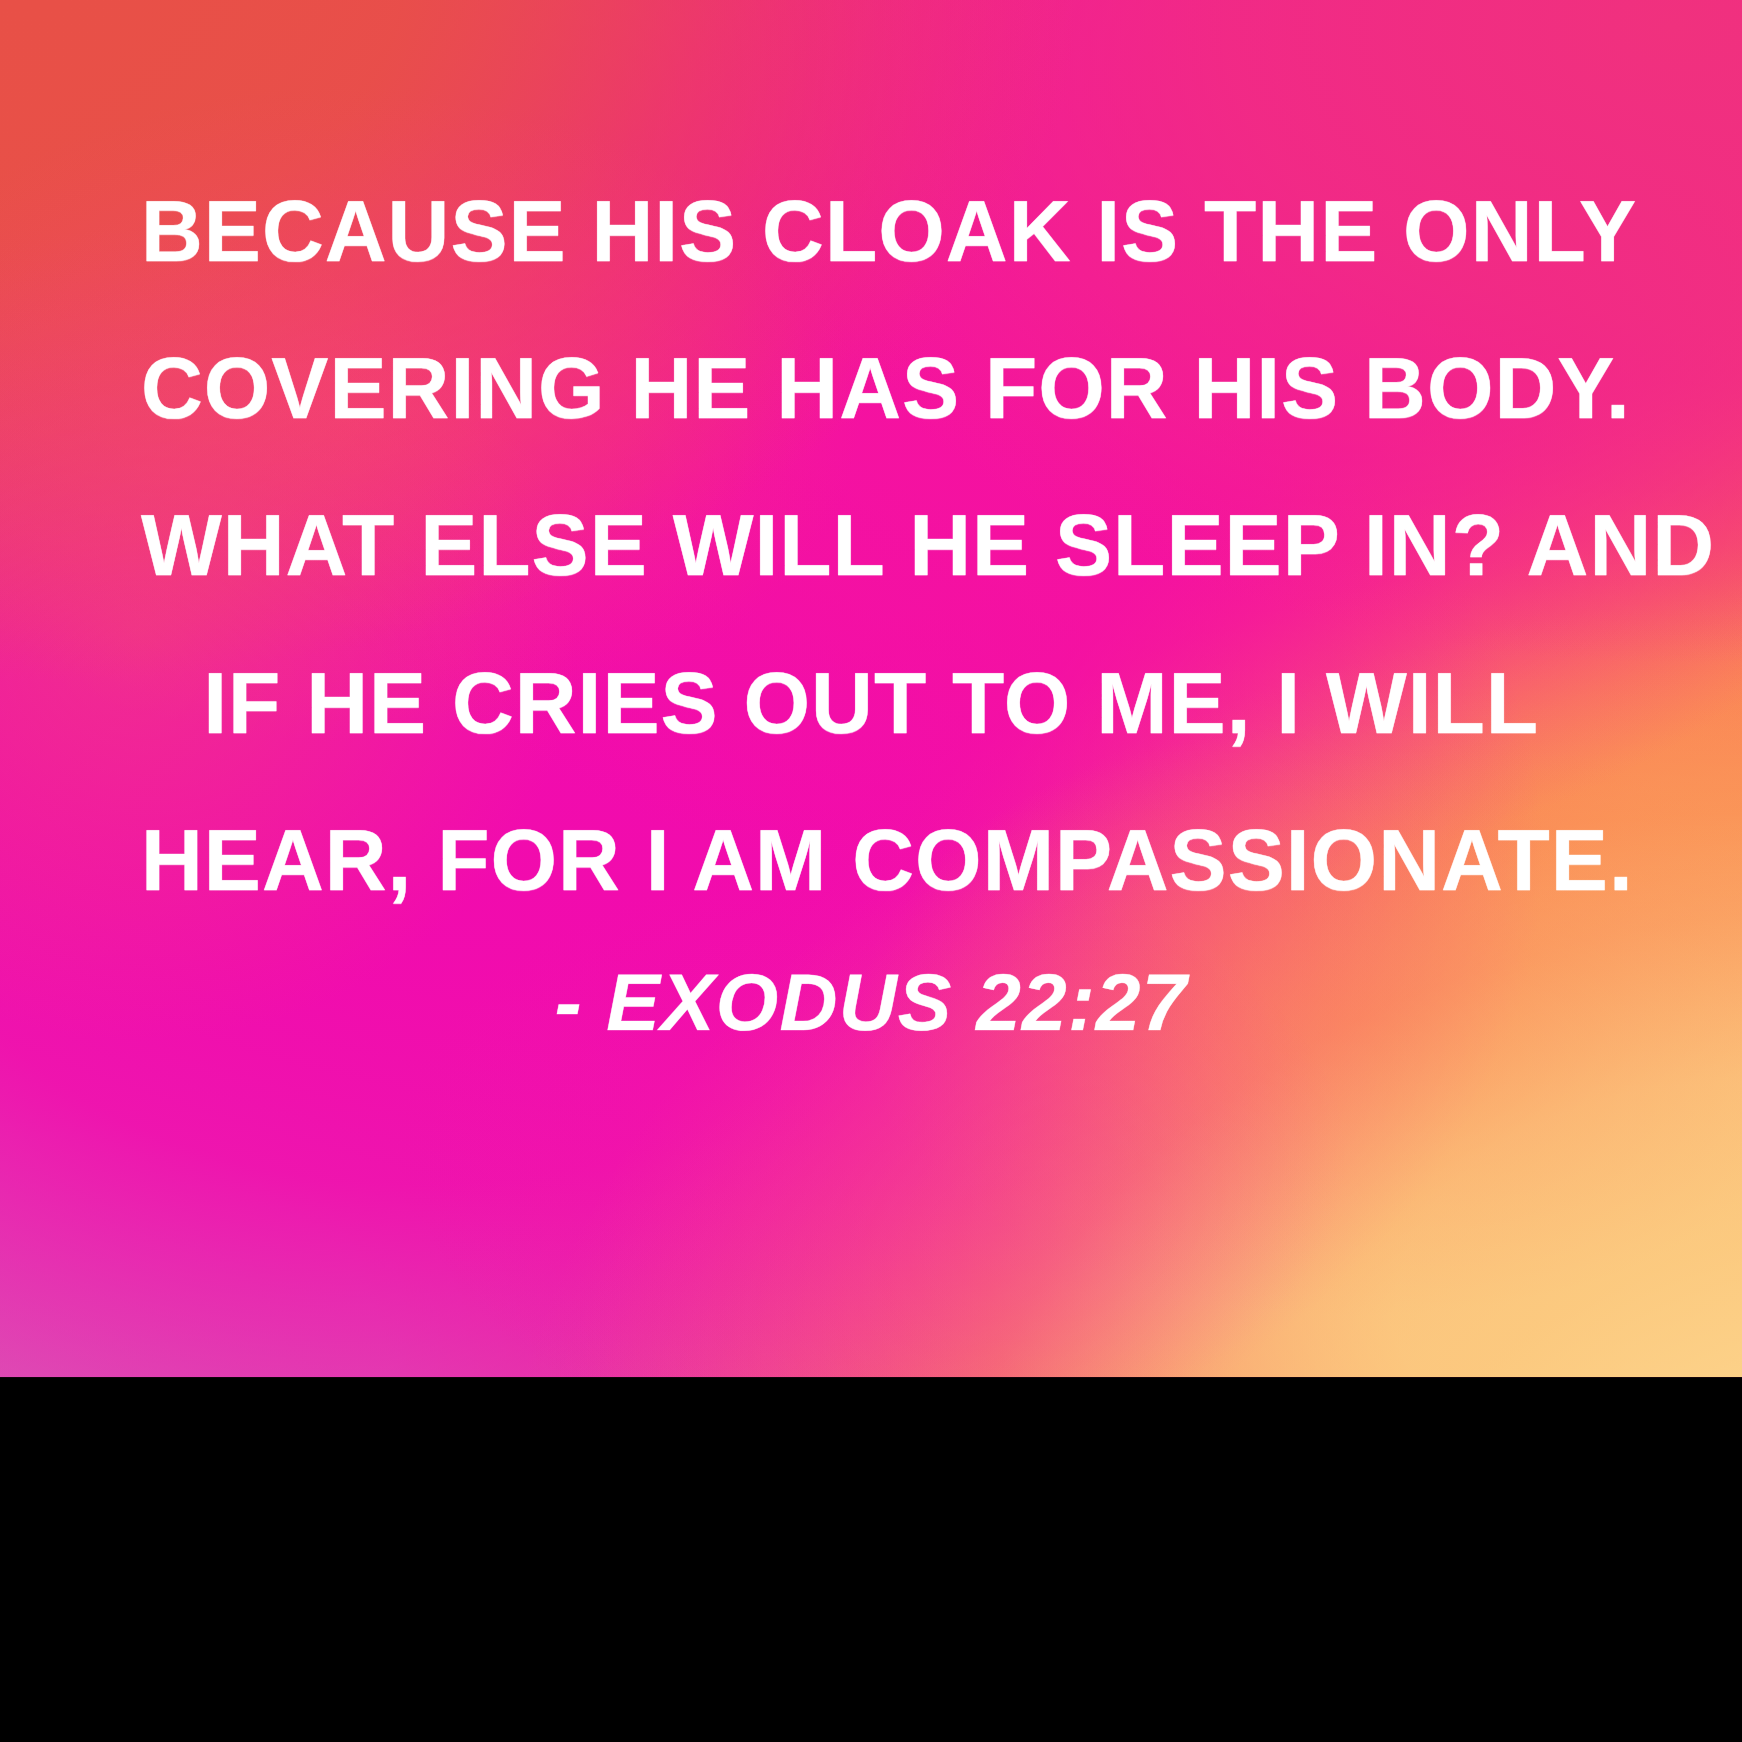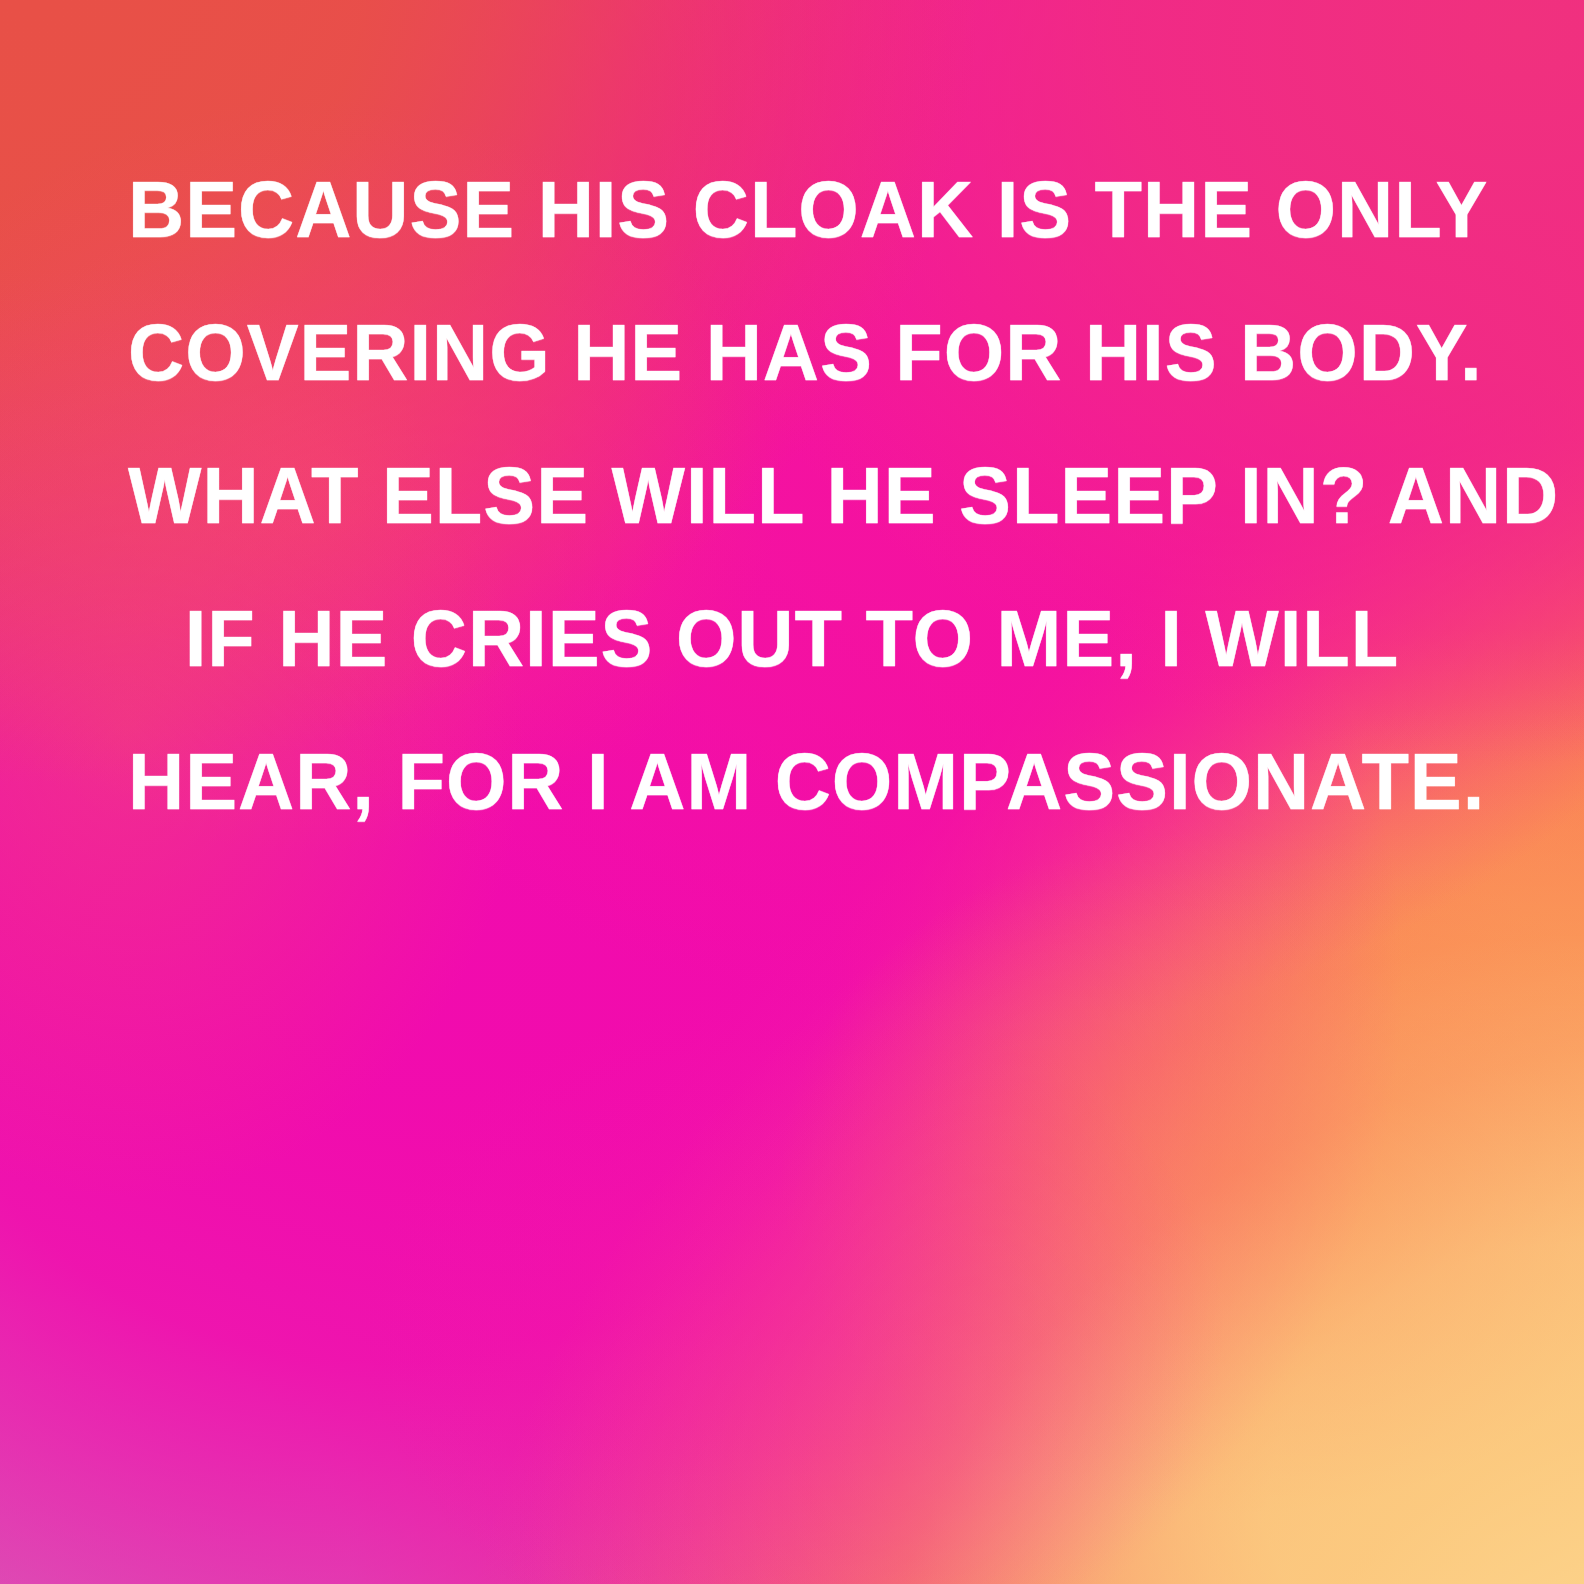--- a/index.html
+++ b/index.html
@@ -4,21 +4,21 @@
 <title>Verse Graphic</title>
 <style>
   html, body {
     margin: 0;
     padding: 0;
     background: #000;
   }
   #stage {
     position: relative;
     width: 1584px;
-    height: 1584px;
+    height: 1252px;
     overflow: hidden;
     font-family: "Liberation Sans", sans-serif;
     background-color: #F0119F;
   }
 
   
   .mesh {
     position: absolute;
     inset: 0;
     pointer-events: none;
@@ -108,14 +108,15 @@
   <div class="mesh m-warm"></div>
 
   <div class="verse-block">
     <span class="verse-line">Because his cloak is the only</span>
     <span class="verse-line">covering he has for his body.</span>
     <span class="verse-line">What else will he sleep in? And</span>
     <span class="verse-line">if he cries out to me, I will</span>
     <span class="verse-line">hear, for I am compassionate.</span>
   </div>
 
+  <div class="attribution">- Exodus 22:27</div>
 
 </div>
 
 </body></html>

